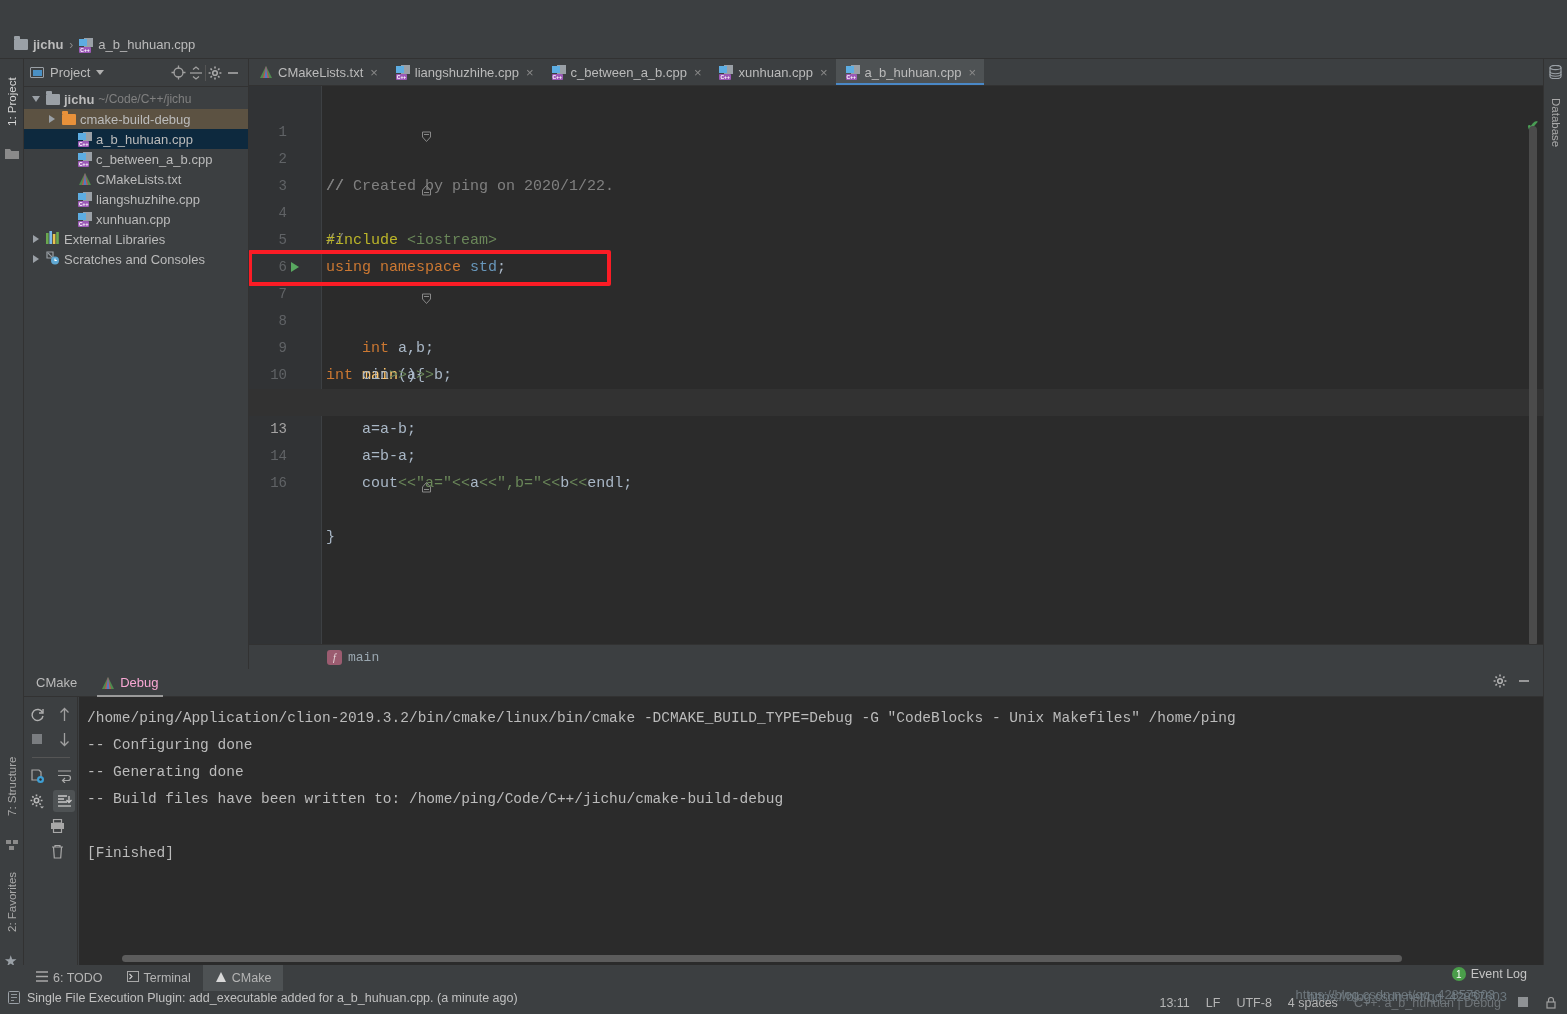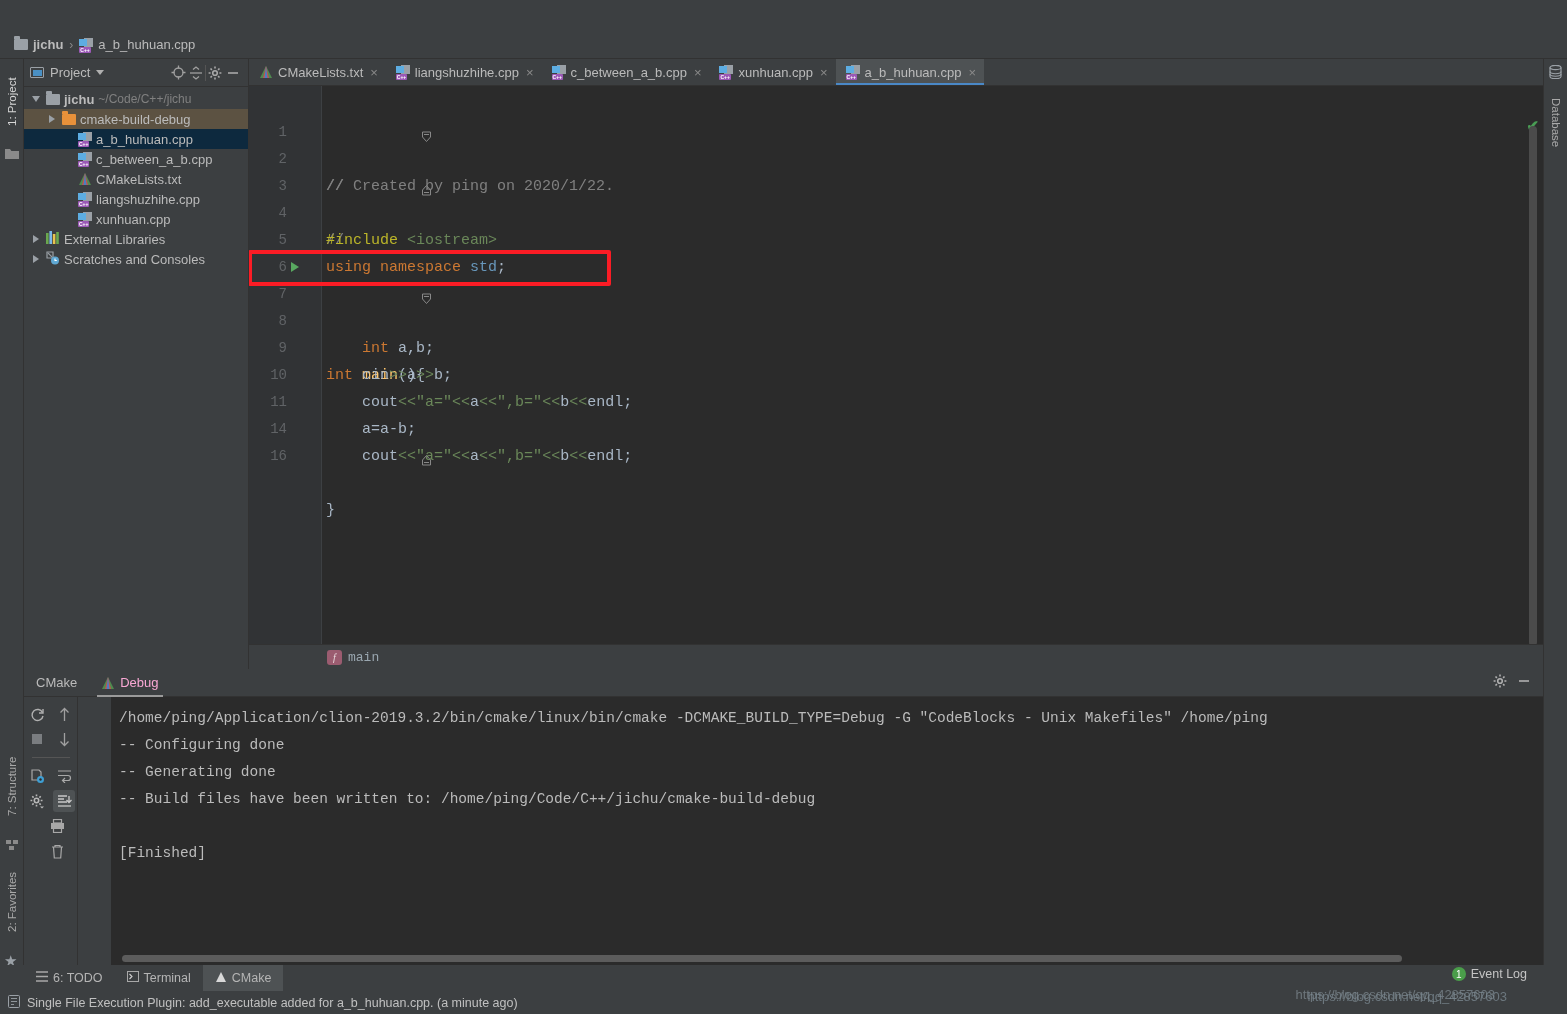--- a/index.html
+++ b/index.html
@@ -267,21 +267,21 @@
   }
   .cs-row { display:flex; width: 54px; justify-content: space-around; }
   .cs-ic { width: 22px; height: 22px; display:flex; align-items:center; justify-content:center; }
   .cs-ic.sel { background: #4e5254; border-radius: 3px; }
   .cs-div { width: 38px; height:1px; background:#555; margin: 4px 0; }
 
   .console {
     position: absolute; top: 28px; left: 55px; right: 0; bottom: 0;
     background: #2b2b2b; overflow: hidden;
     font-family: "Liberation Mono", monospace; font-size: 14.5px; line-height: 27px;
-    color: #bbbbbb; padding: 8px 0 0 8px; white-space: pre; margin-left: 32px;
+    color: #bbbbbb; padding: 8px 0 0 8px; white-space: pre;
   }
   .console-hscroll {
     position: absolute; bottom: 3px; left: 98px; width: 1280px; height: 7px;
     background: #5c5c5c; border-radius: 4px;
   }
 
   
   .statusbar {
     position: absolute; left: 0; right: 0; bottom: 0; height: 49px; background: #3c3f41;
   }
@@ -289,21 +289,21 @@
     position: absolute; top: 0; left: 24px; height: 26px; display: flex; align-items: center;
     gap: 0;
   }
   .sb-tab {
     display:flex; align-items:center; gap:5px; height: 26px; padding: 0 12px;
     font-size: 12.5px; color: #b5b5b5;
   }
   .sb-tab.active { background: #4e5254; }
   .sb-msg {
     position: absolute; top: 26px; left: 8px; height: 23px;
-    display: flex; align-items: center; gap: 7px; font-size: 12.5px; color: #c0c0c0;
+    display: flex; gap: 7px; font-size: 12.5px; color: #c0c0c0;
   }
   .sb-right {
     position: absolute; top: 26px; right: 10px; height: 23px;
     display: flex; align-items: center; gap: 16px; font-size: 12.5px; color: #b5b5b5;
   }
   .evlog {
     position: absolute; top: 2px; right: 40px; display:flex; align-items:center; gap:5px;
     font-size: 12.5px; color: #c4c4c4;
   }
   .ev-badge {
@@ -687,20 +687,24 @@
           <span class="lnum">10</span>
           <span class="txt">    <span class="tok-var">cout</span><span class="tok-hdr">&lt;&lt;</span><span class="tok-str">"a="</span><span class="tok-hdr">&lt;&lt;</span><span class="tok-var">a</span><span class="tok-hdr">&lt;&lt;</span><span class="tok-str">",b="</span><span class="tok-hdr">&lt;&lt;</span><span class="tok-var">b</span><span class="tok-hdr">&lt;&lt;</span><span class="tok-var">endl;</span></span>
         </div>
 
         <div class="cl">
           <span class="lnum">11</span>
           <span class="txt">    <span class="tok-var">a=a-b;</span></span>
         </div>
 
 
+        <div class="cl current">
+          <span class="lnum">13</span>
+          <span class="txt">    <span class="tok-var">a=b-a;</span></span>
+        </div>
 
         <div class="cl">
           <span class="lnum">14</span>
           <span class="txt">    <span class="tok-var">cout</span><span class="tok-hdr">&lt;&lt;</span><span class="tok-str">"a="</span><span class="tok-hdr">&lt;&lt;</span><span class="tok-var">a</span><span class="tok-hdr">&lt;&lt;</span><span class="tok-str">",b="</span><span class="tok-hdr">&lt;&lt;</span><span class="tok-var">b</span><span class="tok-hdr">&lt;&lt;</span><span class="tok-var">endl;</span></span>
         </div>
 
 
         <div class="cl">
           <span class="lnum">16</span>
           <span class="fold">
@@ -882,15 +886,33 @@
     </div>
 
     <div class="evlog">
       <span class="ev-badge">1</span>
       <span>Event Log</span>
     </div>
 
     <div class="watermark w2">https://blog.csdn.net/qq_42857603</div>
     <div class="watermark">https://blog.csdn.net/qq_42857603</div>
 
+    <div class="sb-right">
+      <span>13:11</span>
+      <span>LF</span>
+      <span>UTF-8</span>
+      <span>4 spaces</span>
+      <span class="sb-cfg">C++: a_b_huhuan | Debug</span>
+      <span class="sb-sq">
+        <svg width="12" height="12" viewBox="0 0 12 12">
+            <rect x="1" y="1" width="10" height="10" fill="#8f9295"></rect>
+          </svg>
+      </span>
+      <span class="lock-ic">
+        <svg width="12" height="13" viewBox="0 0 12 13">
+            <path d="M3.5 6 V4 a2.5 2.5 0 0 1 5 0 V6" fill="none" stroke="#a0a0a0" stroke-width="1.2"></path>
+            <rect x="2" y="6" width="8" height="6" fill="none" stroke="#a0a0a0" stroke-width="1.2"></rect>
+          </svg>
+      </span>
+    </div>
   </div>
 
 </div>
 
 </body></html>

